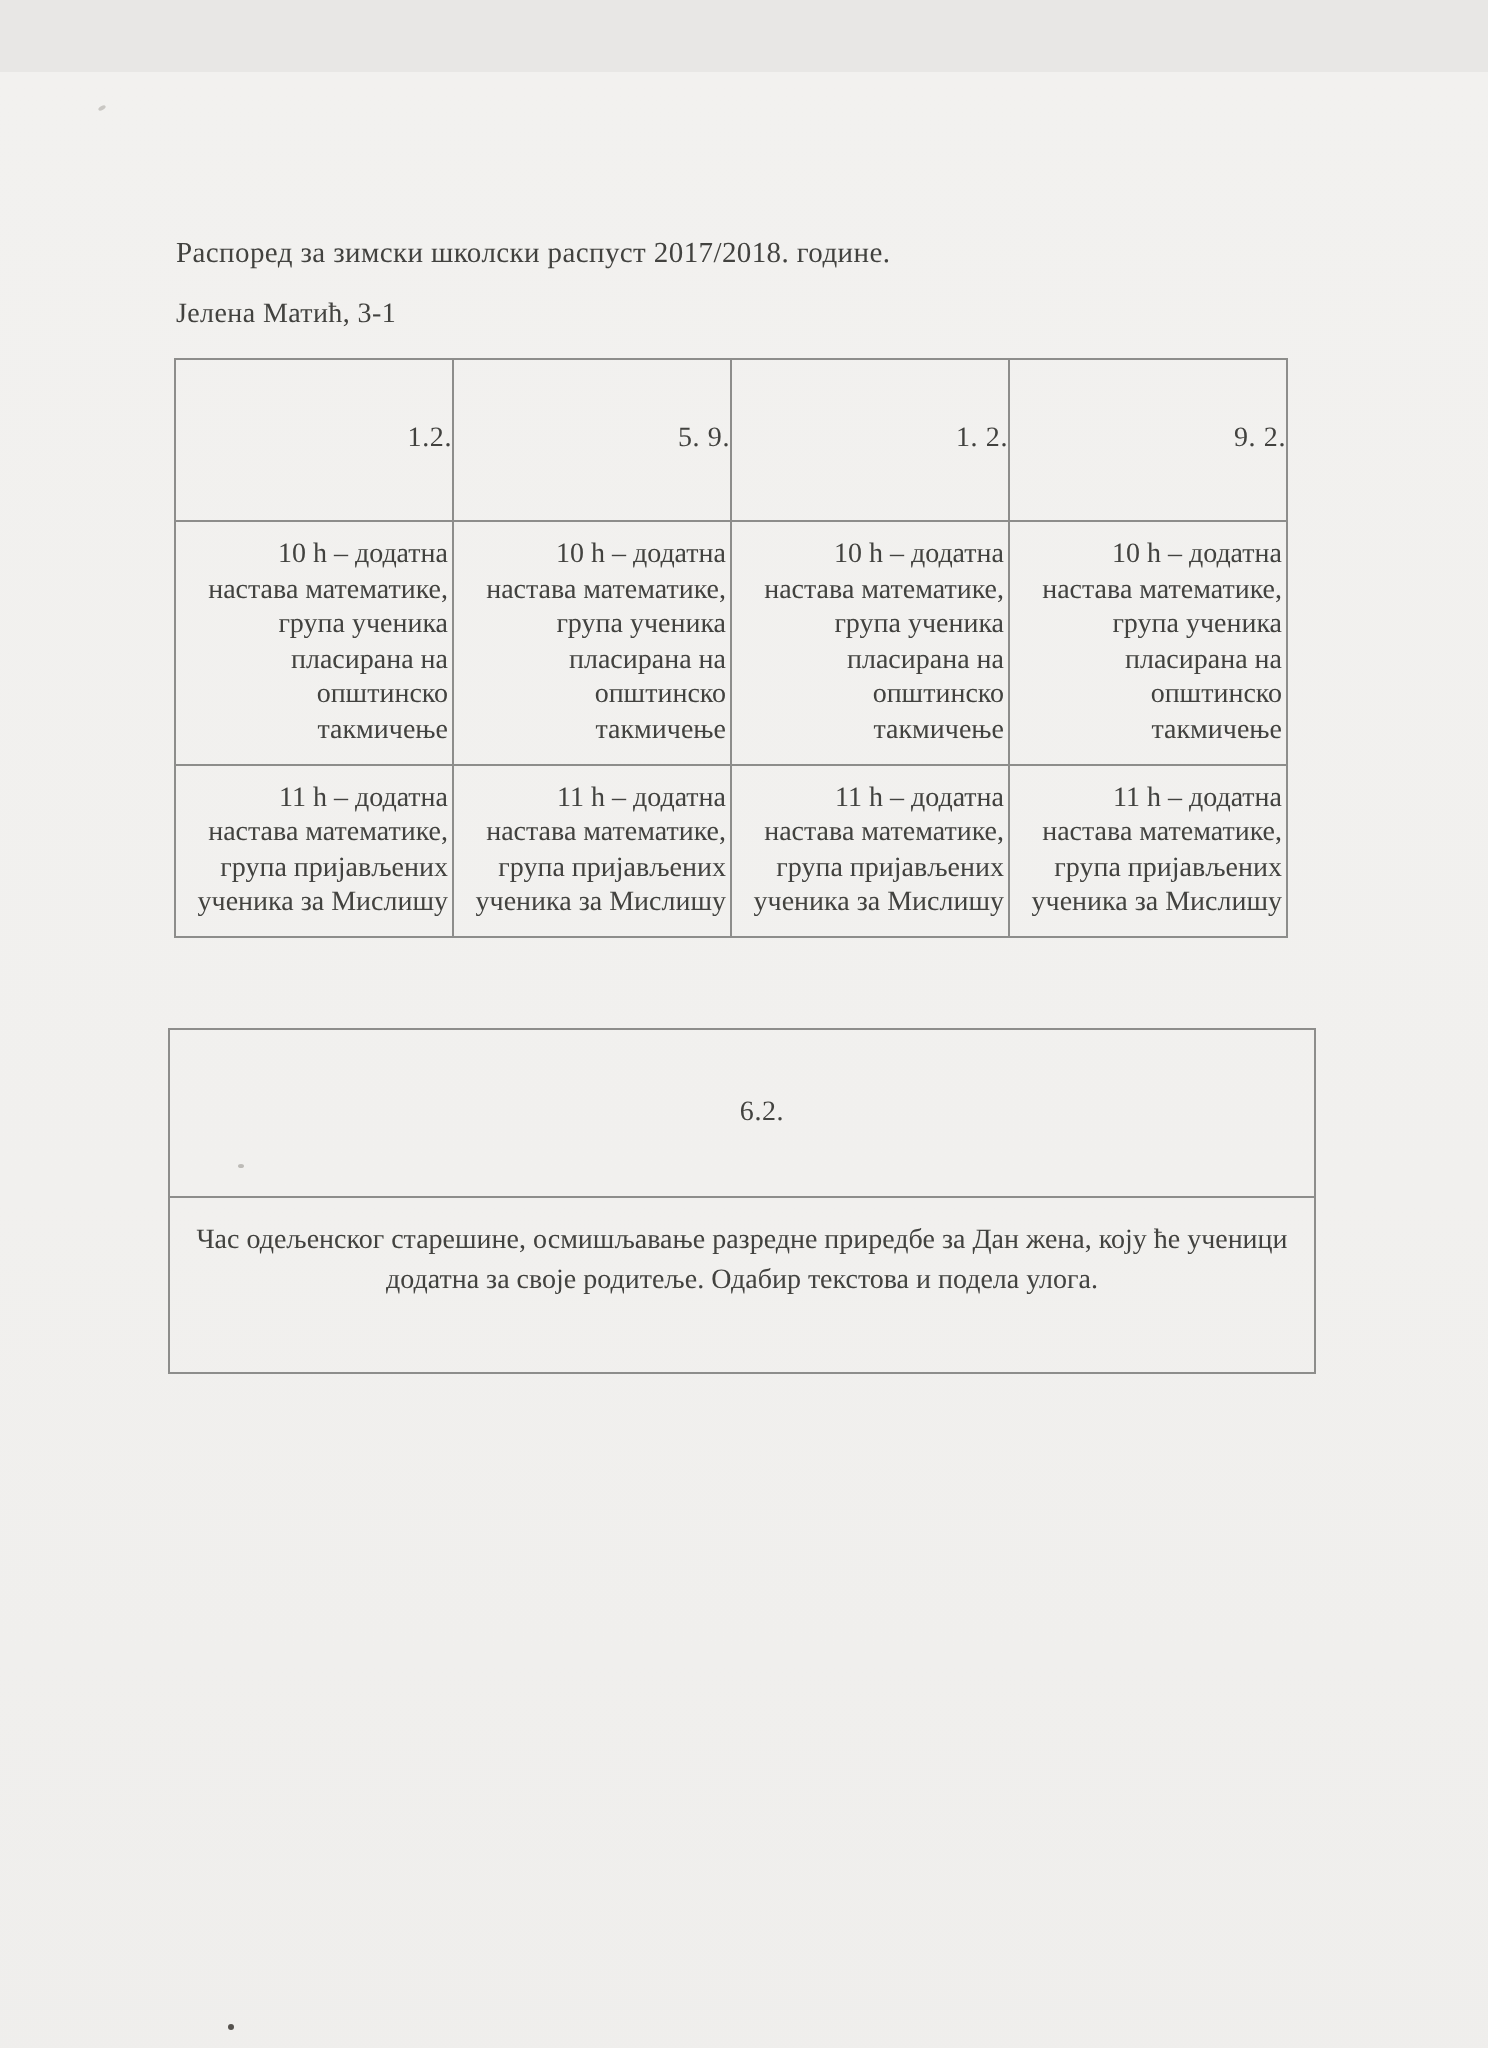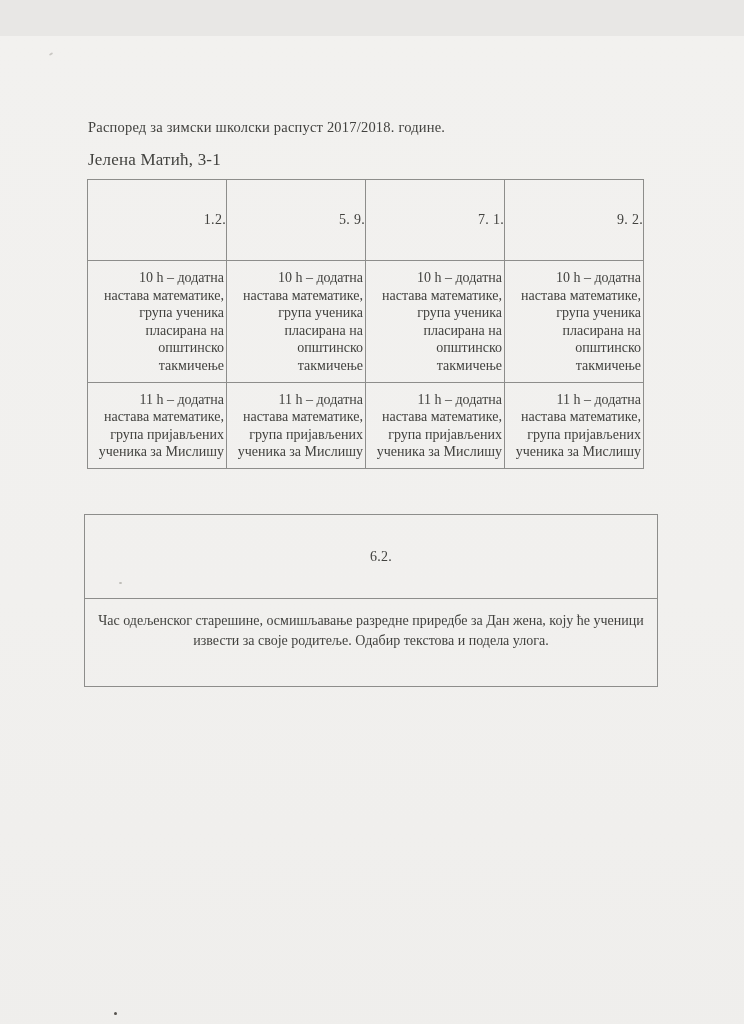--- a/index.html
+++ b/index.html
@@ -27,21 +27,21 @@
   .doc-title {
     position: absolute;
     left: 88px; top: 83px;
     font-size: 14.5px;
     letter-spacing: 0.2px;
     white-space: nowrap;
   }
   .doc-author {
     position: absolute;
     left: 88px; top: 114px;
-    font-size: 17px;
+    font-size: 14px;
     letter-spacing: 0.2px;
     white-space: nowrap;
   }
   table { border-collapse: collapse; table-layout: fixed; }
   td {
     border: 1px solid #8d8d8b;
     text-align: center;
     vertical-align: middle;
     font-size: 14px;
     color: #42423f;
@@ -93,21 +93,21 @@
 <div class="page">
 
   <p class="doc-title">Распоред за зимски школски распуст 2017/2018. године.</p>
   <p class="doc-author">Јелена Матић, 3-1</p>
 
   <table class="schedule-table">
     <tbody>
       <tr class="hdr">
         <td>1.2.</td>
         <td>5. 9.</td>
-        <td>7. 1.</td>
+        <td>1. 2.</td>
         <td>9. 2.</td>
       </tr>
       <tr class="row-10h">
         <td>10 h – додатна
 настава математике,
 група ученика
 пласирана на
 општинско
 такмичење</td>
         <td>10 h – додатна
@@ -150,21 +150,21 @@
     </tbody>
   </table>
 
   <table class="single-day-table">
     <tbody>
       <tr class="date-row">
         <td>6.2.</td>
       </tr>
       <tr class="desc-row">
         <td>Час одељенског старешине, осмишљавање разредне приредбе за Дан жена, коју ће ученици
-извести за своје родитеље. Одабир текстова и подела улога.</td>
+додатна за своје родитеље. Одабир текстова и подела улога.</td>
       </tr>
     </tbody>
   </table>
 
   <div class="speck speck-a"></div>
   <div class="speck speck-b"></div>
   <div class="speck speck-c"></div>
 
   <div class="scan-bottom-strip"></div>
 

